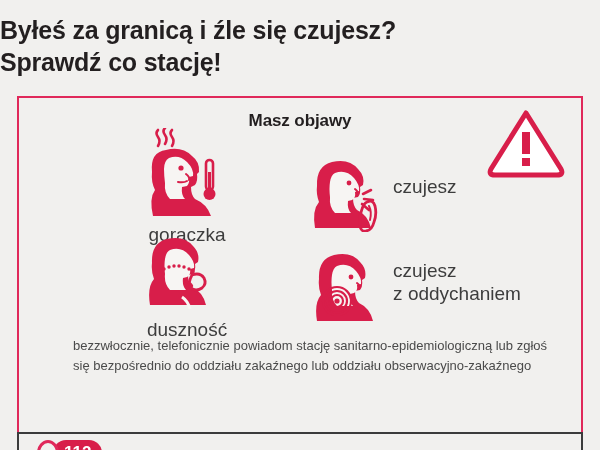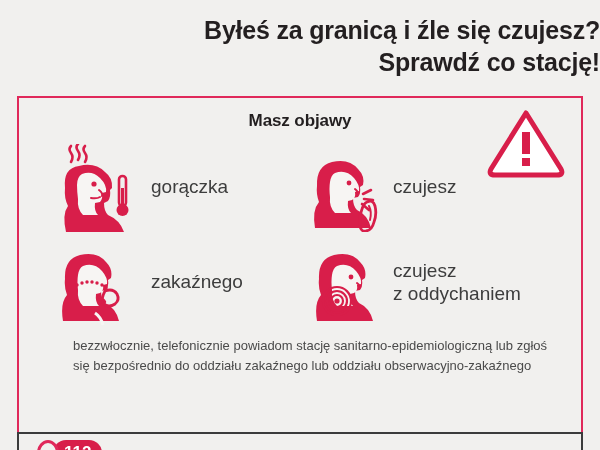--- a/index.html
+++ b/index.html
@@ -18,21 +18,21 @@
     position: relative;
     width: 600px;
     height: 450px;
     background: #f1f0ee;
     overflow: hidden;
   }
 
   
   .headline {
     padding-top: 14px;
-    text-align: right;
+    text-align: left;
     font-weight: bold;
     font-size: 25px;
     line-height: 1.28;
     color: #231f20;
     letter-spacing: -0.2px;
   }
   .headline .line { display: block; }
 
   
   .panel {
@@ -73,21 +73,21 @@
   }
   .sym-row {
     display: flex;
     align-items: center;
     height: 95px;
   }
   .sym-cell {
     display: flex;
     align-items: center;
   }
-  .sym-cell.left  { width: 290px; padding-left: 30px; box-sizing: border-box; }
+  .sym-cell.left  { width: 290px; padding-left: 42px; box-sizing: border-box; flex-direction: column; }
   .sym-cell.right { width: 276px; padding-left: 0px;  box-sizing: border-box; }
 
   .sym-icon {
     width: 80px;
     height: 88px;
     flex: 0 0 80px;
     position: relative;
   }
   .sym-icon.wide { width: 96px; flex: 0 0 96px; }
 
@@ -251,21 +251,21 @@
                   <circle cx="53" cy="46" r="1.7"></circle>
                 <circle cx="57" cy="49" r="1.7"></circle>
               </g>
 
               <path d="M56 52 q8 -3 12 3 q3 6 -2 10 q-6 4 -11 0 q-4 -4 1 -13 Z" fill="none" stroke="#d81e4a" stroke-width="2.8" stroke-linejoin="round"></path>
               <path d="M50 58 q5 2 6 5" stroke="#d81e4a" stroke-width="2.4" fill="none" stroke-linecap="round"></path>
 
               <path d="M46 74 q6 4 8 12" stroke="#f7f5f3" stroke-width="3" fill="none"></path>
             </svg>
           </div>
-          <span class="sym-label">zakaźnego</span>
+          <span class="sym-label">duszność</span>
         </div>
 
         <div class="sym-cell right">
           <div class="sym-icon">
             <svg viewBox="0 0 80 88" width="80" height="88">
               <path d="M12 40 q-1 -20 15 -24 q17 -4 26 7 q7 7 5 16 l-3 2 q1 7 -2 10 l-5 1 q0 8 4 12 q11 5 14 18 l-56 0 q-3 -18 4 -26 q-3 -8 -2 -16 Z" fill="#d81e4a"></path>
               <path d="M30 27 q11 -4 19 5 q6 7 5 13 l-4 1 q1 6 -3 8 l-4 1 q-1 8 3 12 l-16 0 q-6 -6 -5 -16 q-1 -9 0 -15 q1 -7 5 -9 Z" fill="#f7f5f3"></path>
               <circle cx="44" cy="38" r="2.4" fill="#d81e4a"></circle>
               <path d="M50 44 q4 3 2 6" stroke="#d81e4a" stroke-width="2" fill="none" stroke-linecap="round"></path>
 

